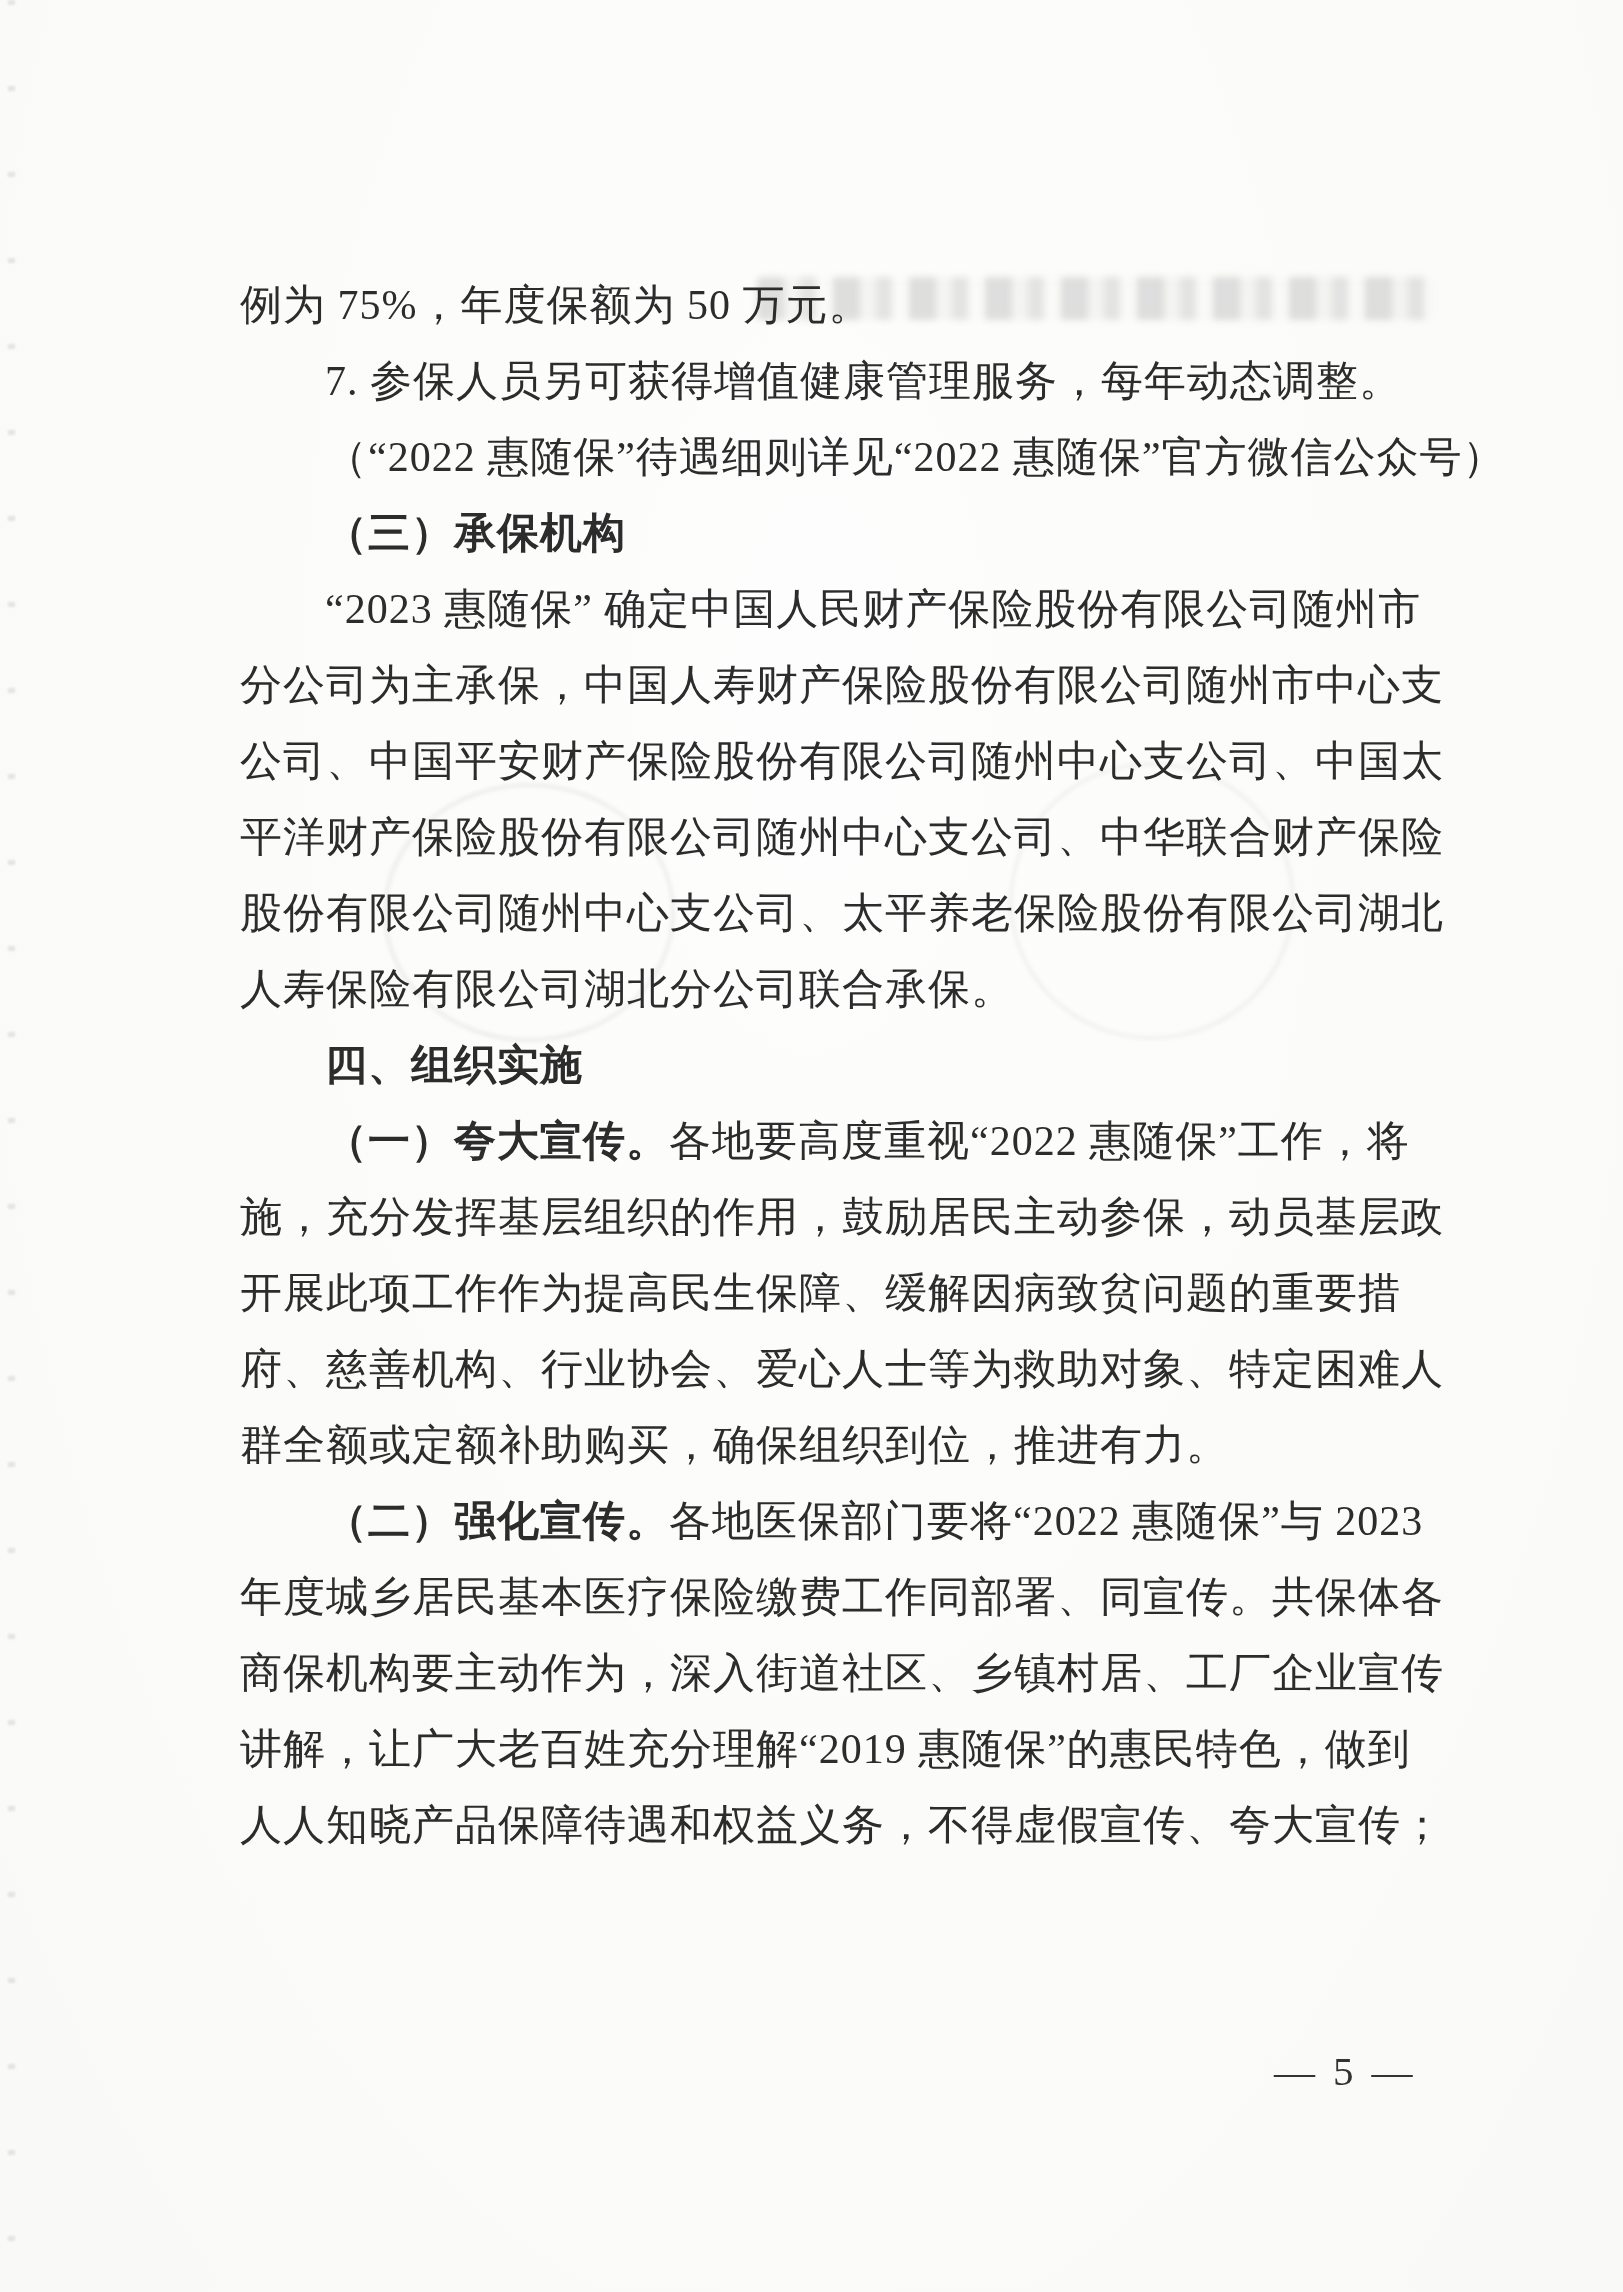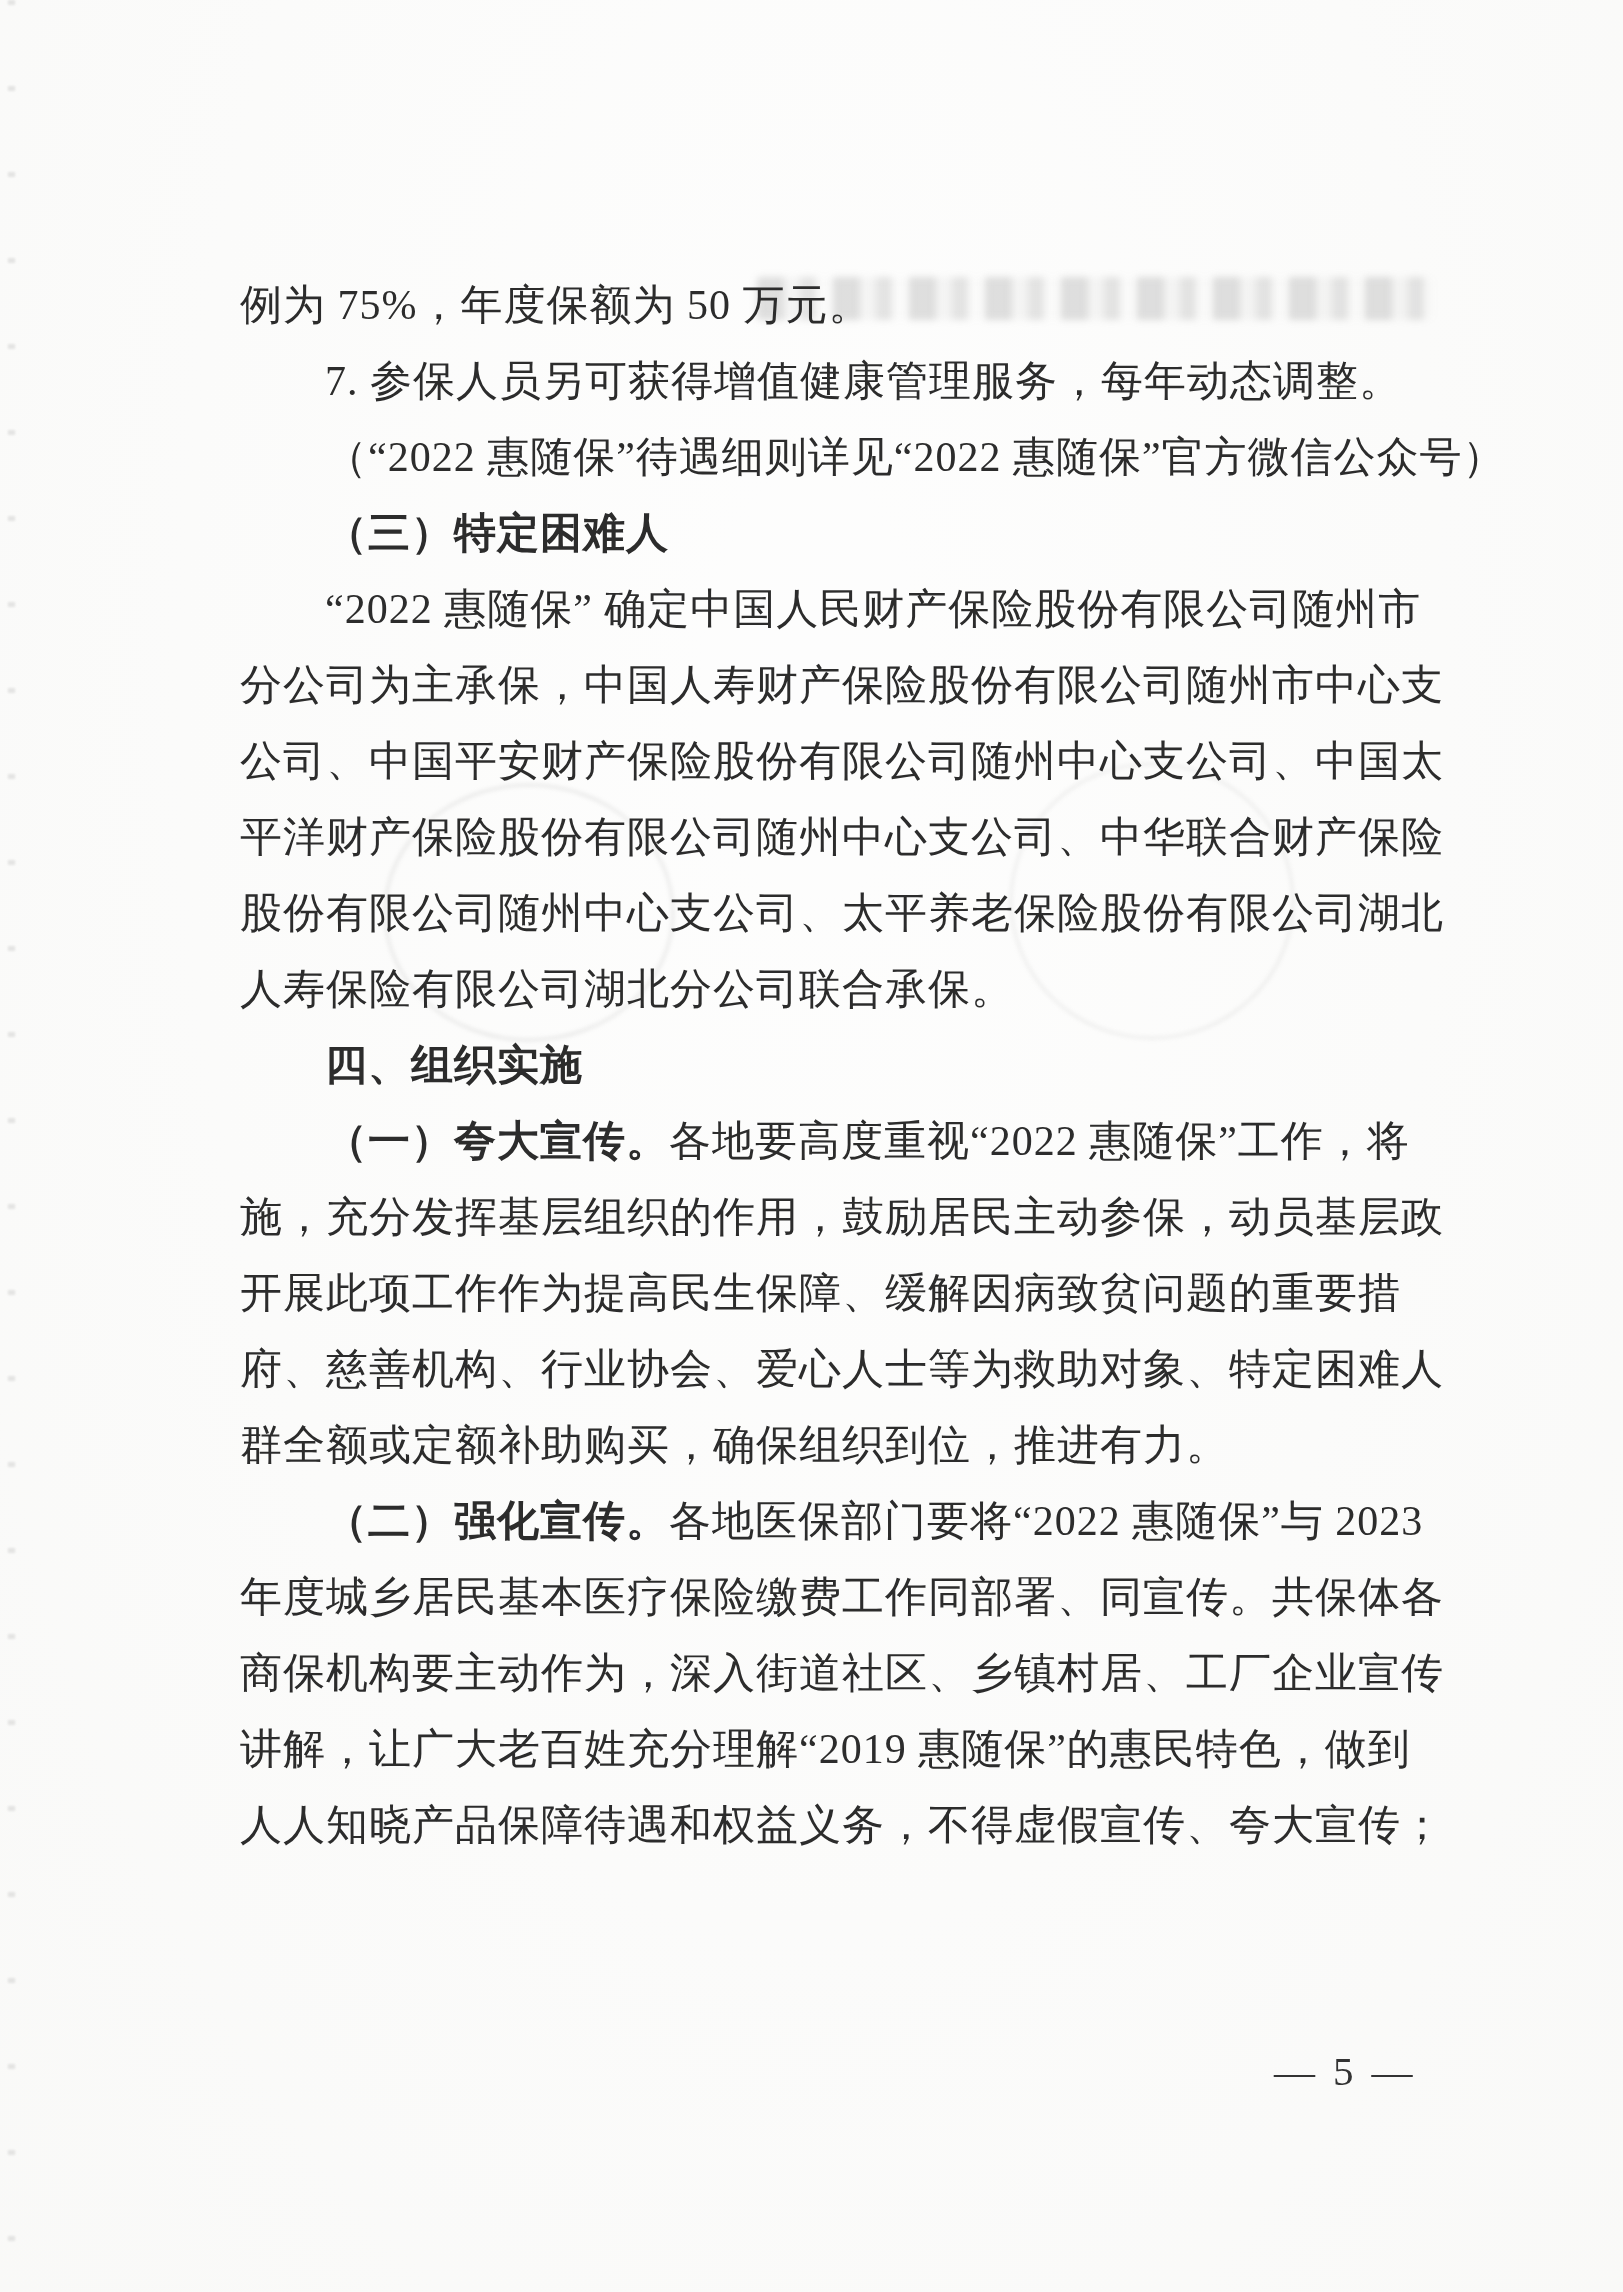--- a/index.html
+++ b/index.html
@@ -74,22 +74,22 @@
 
   <div class="edge-specks"></div>
   <div class="ghost-text"></div>
   <div class="seal-circle-a"></div>
   <div class="seal-circle-b"></div>
 
   <div class="page-text">
     <div class="line"><span class="bold-run"></span><span>例为 75%，年度保额为 50 万元。</span></div>
     <div class="line indent"><span class="bold-run"></span><span>7. 参保人员另可获得增值健康管理服务，每年动态调整。</span></div>
     <div class="line indent"><span class="bold-run"></span><span>（“2022 惠随保”待遇细则详见“2022 惠随保”官方微信公众号）</span></div>
-    <div class="line indent"><span class="bold-run">（三）特定困难人</span><span></span></div>
-    <div class="line indent"><span class="bold-run"></span><span>“2022 惠随保” 确定中国人民财产保险股份有限公司随州市</span></div>
+    <div class="line indent"><span class="bold-run">（三）承保机构</span><span></span></div>
+    <div class="line indent"><span class="bold-run"></span><span>“2023 惠随保” 确定中国人民财产保险股份有限公司随州市</span></div>
     <div class="line"><span class="bold-run"></span><span>分公司为主承保，中国人寿财产保险股份有限公司随州市中心支</span></div>
     <div class="line"><span class="bold-run"></span><span>公司、中国平安财产保险股份有限公司随州中心支公司、中国太</span></div>
     <div class="line"><span class="bold-run"></span><span>平洋财产保险股份有限公司随州中心支公司、中华联合财产保险</span></div>
     <div class="line"><span class="bold-run"></span><span>股份有限公司随州中心支公司、太平养老保险股份有限公司湖北</span></div>
     <div class="line"><span class="bold-run"></span><span>人寿保险有限公司湖北分公司联合承保。</span></div>
     <div class="line indent"><span class="bold-run">四、组织实施</span><span></span></div>
     <div class="line indent"><span class="bold-run">（一）夸大宣传。</span><span>各地要高度重视“2022 惠随保”工作，将</span></div>
     <div class="line"><span class="bold-run"></span><span>施，充分发挥基层组织的作用，鼓励居民主动参保，动员基层政</span></div>
     <div class="line"><span class="bold-run"></span><span>开展此项工作作为提高民生保障、缓解因病致贫问题的重要措</span></div>
     <div class="line"><span class="bold-run"></span><span>府、慈善机构、行业协会、爱心人士等为救助对象、特定困难人</span></div>

